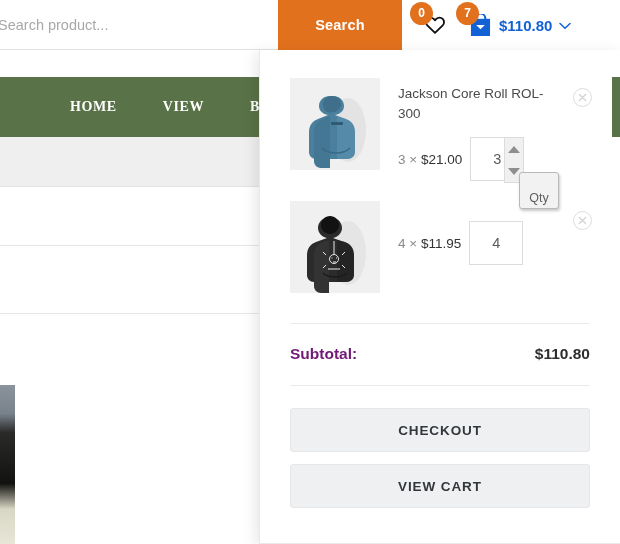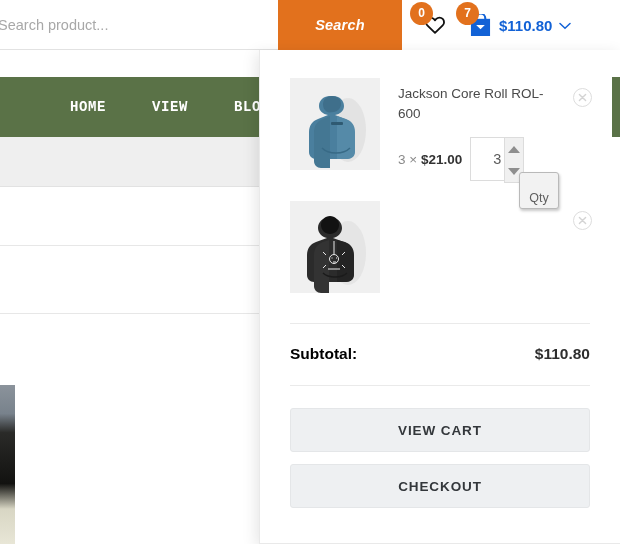--- a/index.html
+++ b/index.html
@@ -25,21 +25,21 @@
     color:#3a3a3a; width:100%; padding-left:38px;
   }
   .search-input::placeholder { color:#a8a8a8; }
 
   .search-btn {
     position:absolute; left:278px; top:0; width:124px; height:50px;
     background:#e2711d; border:none; cursor:pointer;
     color:#ffffff; font-size:14.5px; font-weight:700;
     font-family:"Liberation Sans", sans-serif;
     letter-spacing:.2px;
-    display:flex; align-items:center; justify-content:center;font-style:italic;
+    display:flex; align-items:center; justify-content:center;
   }
 
   
   .hdr-icons { position:absolute; left:424px; top:0; height:50px; display:flex; align-items:center; gap:24px; }
   .icon-wrap { position:relative; display:flex; align-items:center; cursor:pointer; }
   .badge {
     position:absolute; left:-14px; top:-12px;
     width:23px; height:23px; border-radius:50%;
     background:#e2711d; color:#ffffff;
     font-size:12px; font-weight:700; line-height:23px; text-align:center;
@@ -51,21 +51,21 @@
   .chev { margin-left:7px; display:inline-block; }
 
   
   .nav {
     position:absolute; left:-40px; top:77px; width:660px; height:60px;
     background:#5a7247; display:flex; align-items:center; gap:46px;
     padding-left:110px;
   }
   .nav a {
     color:#ffffff; font-size:14px; font-weight:700; letter-spacing:.6px;
-    text-decoration:none; font-family:Liberation Mono, monospace;
+    text-decoration:none; font-family:Liberation Serif, serif;
     white-space:nowrap;
     text-align:center;
   }
 
   .grey-band { position:absolute; left:-40px; top:137px; width:660px; height:50px; background:#efefef; border-bottom:1px solid #e2e2e2; }
   .rule { position:absolute; left:-40px; width:660px; height:1px; background:#e7e7e7; }
   .rule.r1 { top:245px; }
   .rule.r2 { top:313px; }
 
   
@@ -95,21 +95,21 @@
   .thumb { width:90px; height:92px; flex:0 0 90px; background:#f0f0f0; position:relative; overflow:hidden; }
   .thumb svg { position:absolute; inset:0; width:100%; height:100%; }
 
   .item-body { flex:1; min-width:0; padding-top:6px; }
   .item-name {
     font-size:13.5px; color:#4a4a4a; line-height:1.45;
     max-width:150px;
   }
   .price-row { display:flex; align-items:center; margin-top:14px; gap:8px; }
   .qtyxprice { font-size:13.5px; color:#8a8a8a; white-space:nowrap; }
-  .qtyxprice b { color:#333333; font-weight:700;text-align:right; }
+  .qtyxprice b { color:#333333; font-weight:400;text-align:right; }
 
   .qty-box {
     position:relative; width:54px; height:44px;
     border:1px solid #dcdcdc; background:#ffffff;
     display:flex; align-items:center; justify-content:center;
   }
   .qty-box.with-spin { width:54px; }
   .qty-val { font-size:14.5px; color:#5a5a5a; font-family:"Liberation Sans", sans-serif; }
   .spin {
     position:absolute; right:-1px; top:-1px; width:20px; height:46px;
@@ -136,21 +136,21 @@
     padding:0;
   }
   .remove-btn svg { display:block; width:17px; height:17px; }
 
   .sep { height:1px; background:#eaeaea; margin:26px 0 0; }
 
   .subtotal {
     display:flex; justify-content:space-between; align-items:baseline;
     padding:21px 0 22px;
   }
-  .subtotal-label { font-size:15.5px; font-weight:700; color:#000000; }
+  .subtotal-label { font-size:15.5px; font-weight:700; color:#701a75; }
   .subtotal-val { font-size:15.5px; font-weight:700; color:#2e2e2e; }
 
   .sep2 { height:1px; background:#eaeaea; }
 
   .cart-actions { padding-top:22px; display:flex; flex-direction:column; gap:12px; }
   .cart-btn {
     height:44px; width:100%;
     background:#eef0f2; border:1px solid #e4e6e8; border-radius:3px;
     color:#33373b; font-size:13.5px; font-weight:700; letter-spacing:.9px;
     font-family:"Liberation Sans", sans-serif; cursor:pointer;
@@ -227,21 +227,21 @@
           <ellipse cx="58" cy="52" rx="18" ry="32" fill="#d9d9d9" opacity=".55"></ellipse>
           <path d="M40 18c-6 0-11 4-11 10 0 5 4 8 9 9l-10 4c-6 2-9 7-9 13v20c0 4 3 7 7 7h30c5 0 8-3 8-7V54c0-6-3-11-9-13l-10-4c5-1 9-4 9-9 0-6-5-10-11-10z" fill="#4a7f9e"></path>
           <path d="M33 26c0-5 4-8 9-8s9 3 9 8c0 4-3 7-7 8l-5 .5c-4-1-6-4-6-8.5z" fill="#3f6f8b"></path>
           <path d="M24 54c0-6 3-11 9-13l7-3v52H31c-4 0-7-3-7-7z" fill="#447793"></path>
           <path d="M47 38l9 3c6 2 9 7 9 13v20c0 4-3 7-8 7h-10z" fill="#558aa8"></path>
           <rect x="41" y="44" width="12" height="3" rx="1" fill="#2f5a72"></rect>
           <path d="M32 70c3 3 9 5 14 5s11-2 14-5" fill="none" stroke="#386a86" stroke-width="1.4"></path>
         </svg>
       </div>
       <div class="item-body">
-        <div class="item-name">Jackson Core Roll ROL-600</div>
+        <div class="item-name">Jackson Core Roll ROL-300</div>
         <div class="price-row">
           <span class="qtyxprice"><span>3 × </span><b>$21.00</b></span>
           <div class="qty-box with-spin">
             <span class="qty-val">3</span>
             <div class="spin">
               <span class="arrow up"></span>
               <span class="arrow down"></span>
             </div>
             <div class="tooltip">Qty</div>
           </div>
@@ -267,36 +267,42 @@
             <path d="M44 40v13"></path>
             <circle cx="44" cy="58" r="4.5"></circle>
             <path d="M41.5 57h1M46 57h1M43 61h3"></path>
             <path d="M36 54l-3-3M52 54l3-3M36 64l-3 3M52 64l3 3"></path>
             <path d="M38 68h12"></path>
           </g>
           <path d="M33 72c3 3 8 4 12 4s9-1 12-4" fill="none" stroke="#1b1b1b" stroke-width="1.4"></path>
         </svg>
       </div>
       <div class="item-body">
+        <div class="price-row">
+          <span class="qtyxprice"><span>4 × </span><b>$11.95</b></span>
+          <div class="qty-box">
+            <span class="qty-val">4</span>
+          </div>
+        </div>
       </div>
       <button class="remove-btn">
         <svg viewBox="0 0 17 17" fill="none" stroke="#d4d4d4" stroke-width="1.4" stroke-linecap="round">
           <path d="M5.4 5.4 11.6 11.6M11.6 5.4 5.4 11.6"></path>
         </svg>
       </button>
     </div>
 
     <div class="sep"></div>
 
     <div class="subtotal">
       <span class="subtotal-label">Subtotal:</span>
       <span class="subtotal-val">$110.80</span>
     </div>
 
     <div class="sep2"></div>
 
     <div class="cart-actions">
+      <button class="cart-btn">CHECKOUT</button>
       <button class="cart-btn">VIEW CART</button>
-      <button class="cart-btn">CHECKOUT</button>
     </div>
 
   </div>
 </div>
 
 </body></html>

